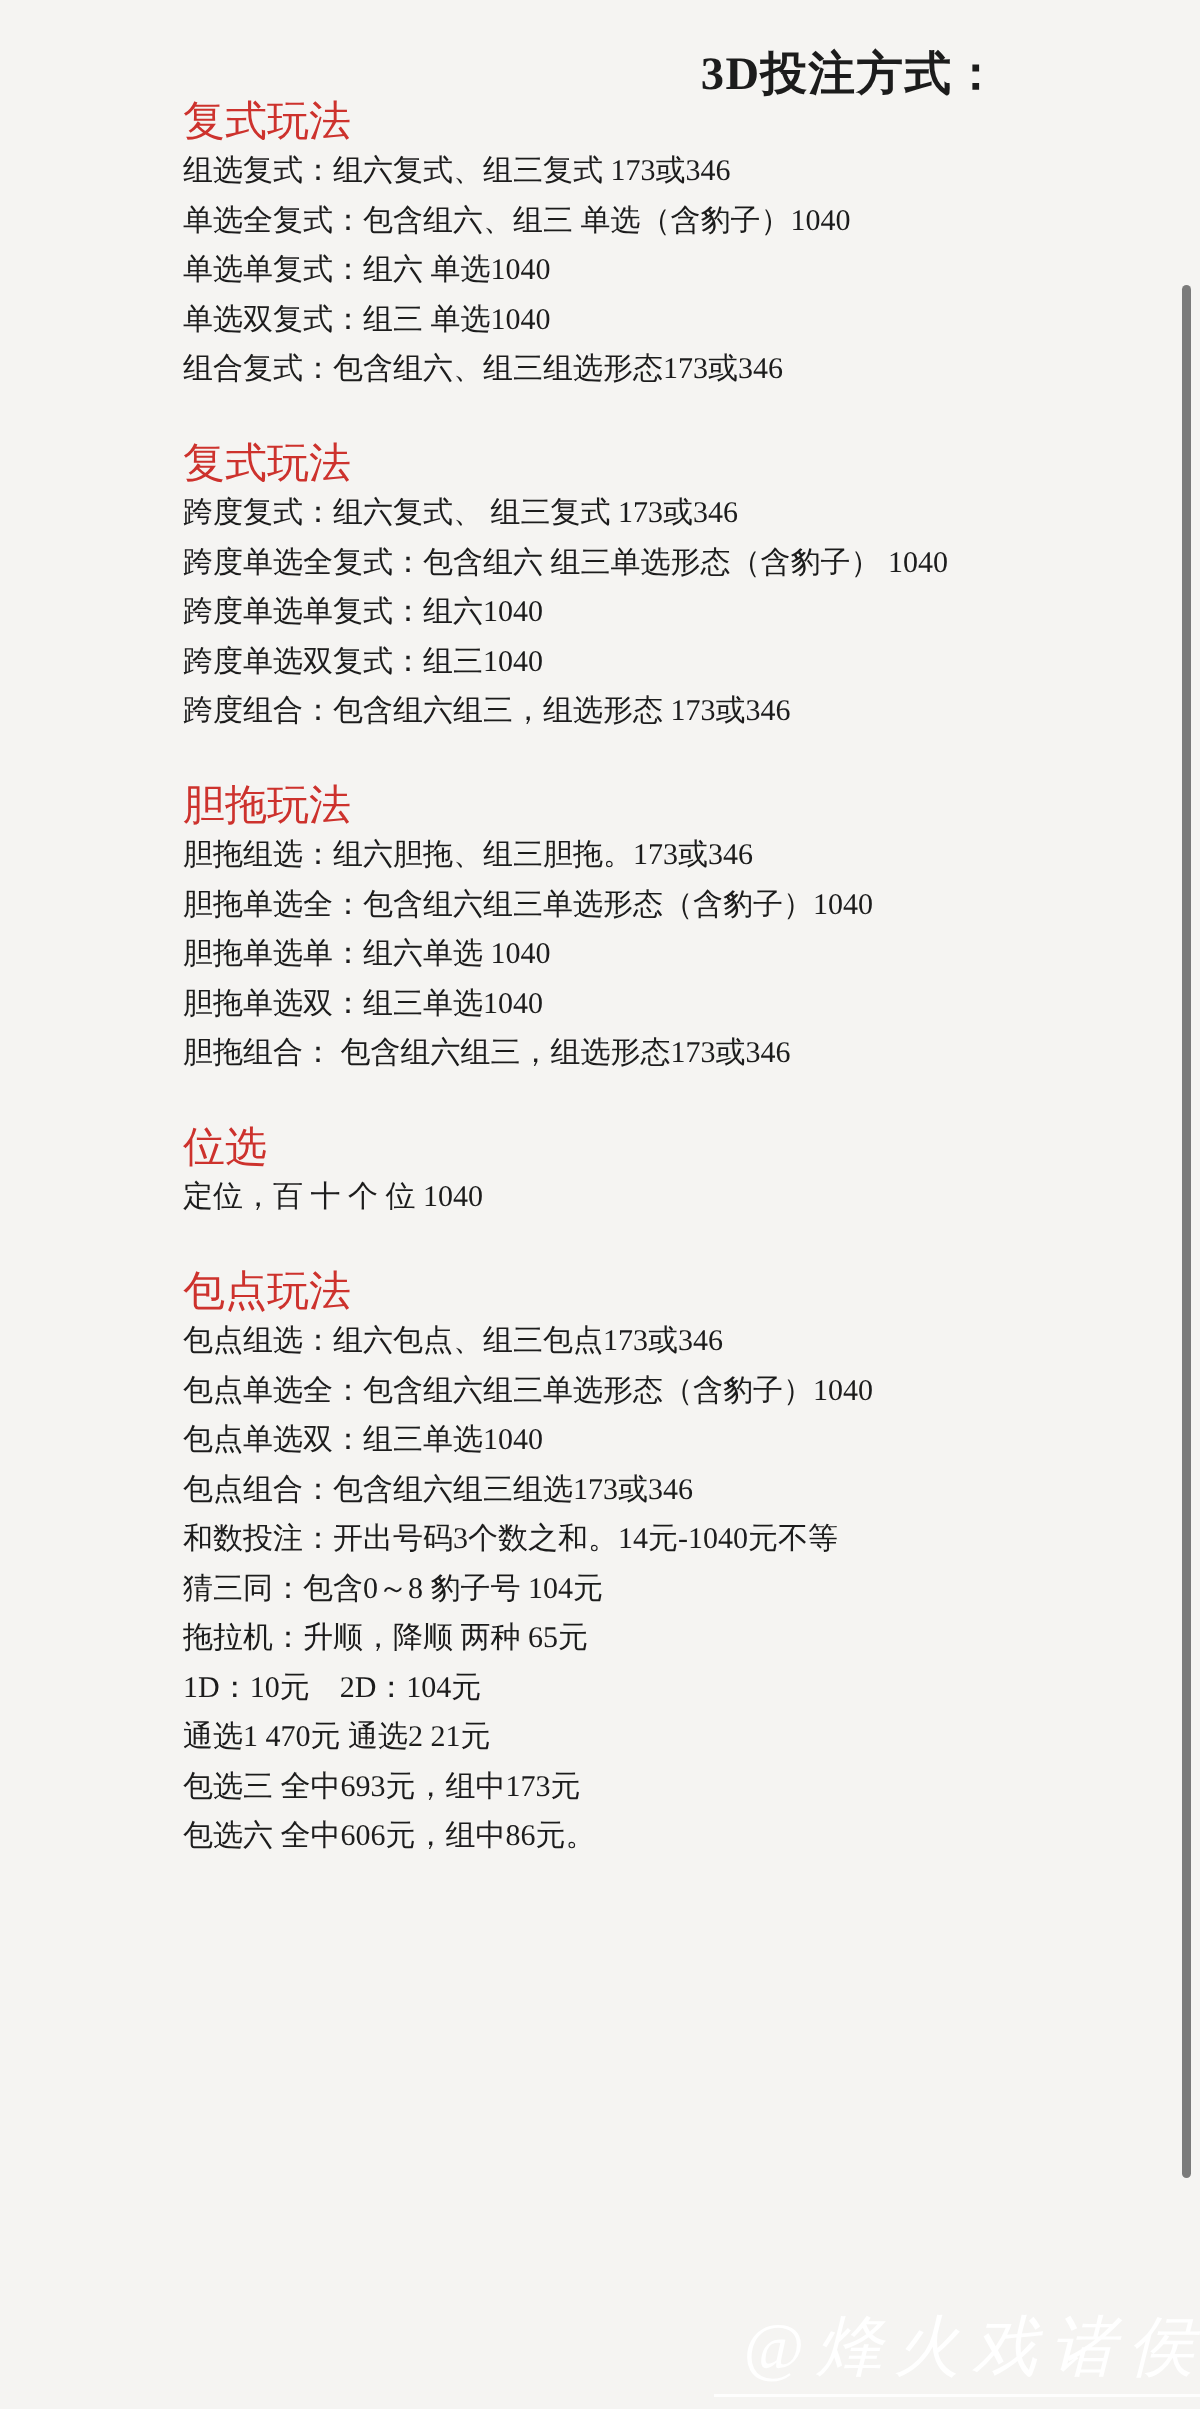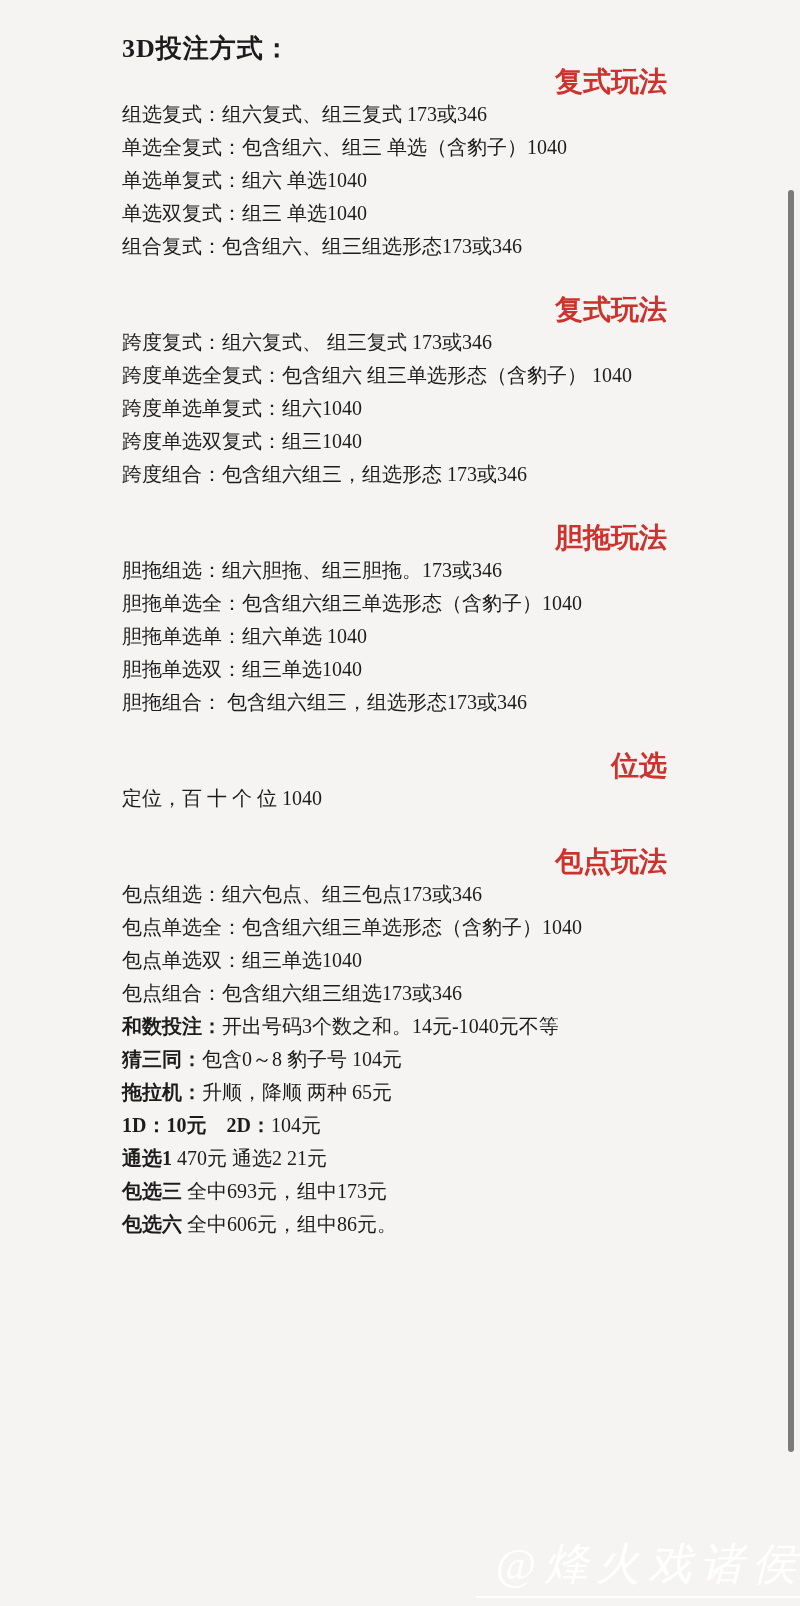--- a/index.html
+++ b/index.html
@@ -14,46 +14,45 @@
     font-family: "Liberation Serif", "DejaVu Serif", serif;
     overflow: hidden;
     position: relative;
   }
   .content {
     padding-top: 32px;
     padding-left: 122px;
     width: 545px;
   }
   .page-title {
-    font-size: 26px;
+    font-size: 31px;
     line-height: 33px;
     font-weight: 700;
-    text-align: left;
+    text-align: right;
     margin: 0;
     letter-spacing: 1px;
   }
   .sec-head {
     font-size: 28px;
     line-height: 33px;
-    font-weight: 700;
+    font-weight: 400;
     color: #cd322d;
     margin: 0;
-    text-align: right;
   }
   .section + .section .sec-head {
     margin-top: 30px;
   }
   .line {
     font-size: 20px;
     line-height: 33px;
     margin: 0;
     word-break: normal;
   }
   .lbl {
-    font-weight: 700;
+    font-weight: 400;
   }
   .scrollbar-thumb {
     position: absolute;
     top: 190px;
     right: 6px;
     width: 6px;
     height: 1262px;
     background: #7b7b7b;
     border-radius: 3px;
   }

